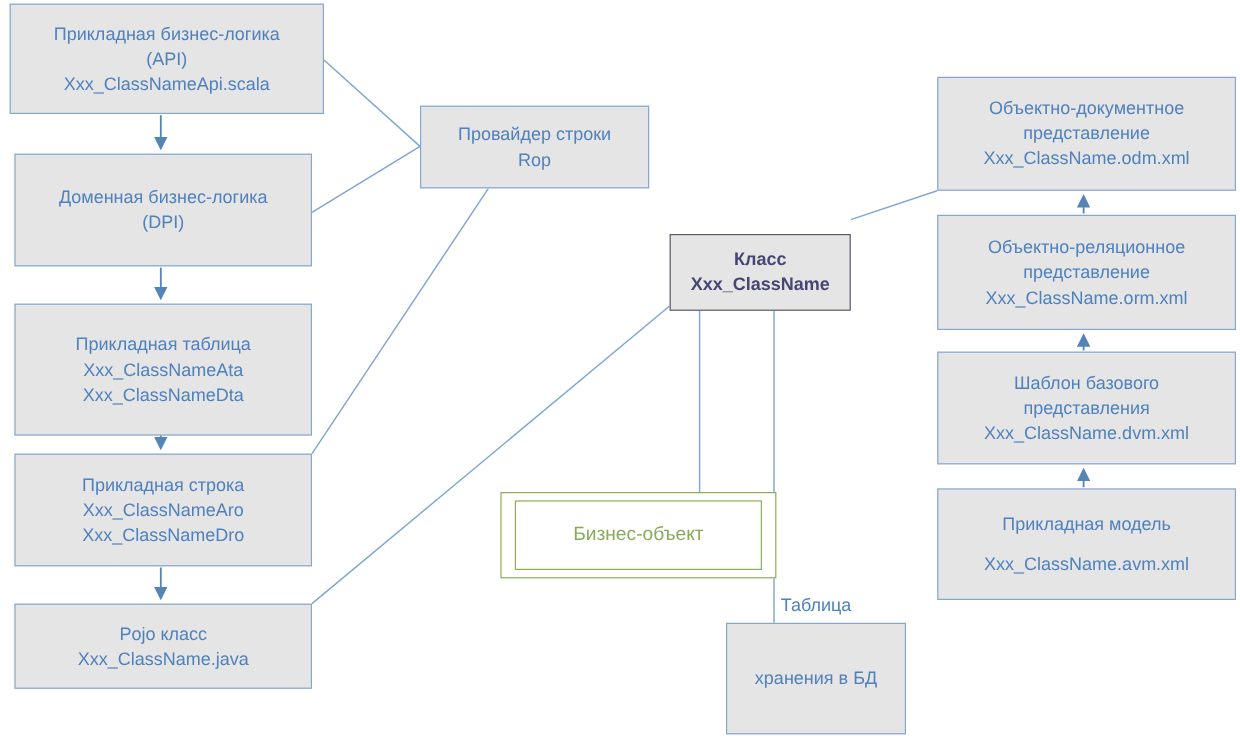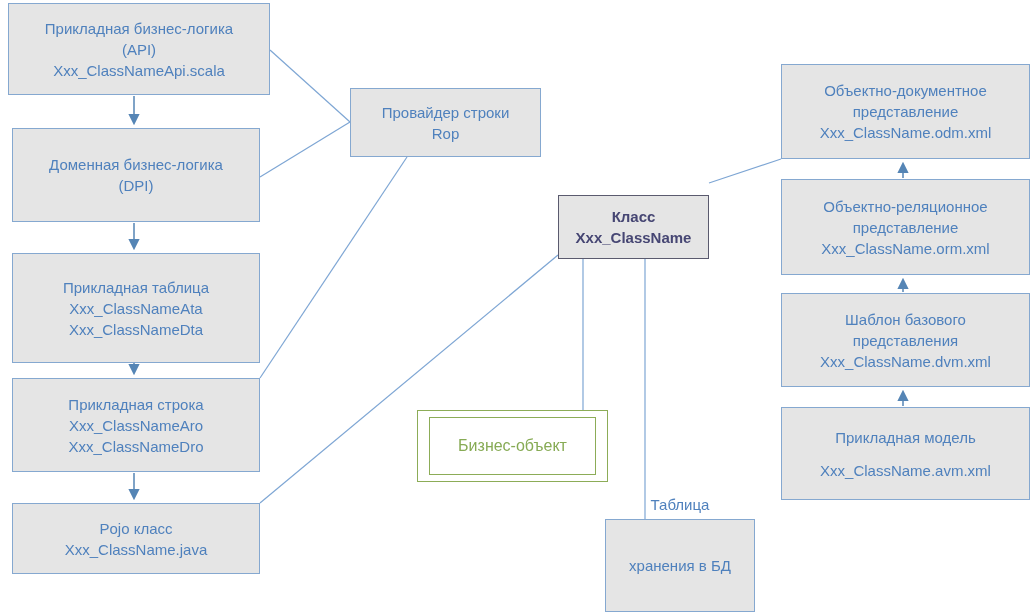--- a/index.html
+++ b/index.html
@@ -26,21 +26,21 @@
 
   
   #node-rop   { left:350px; top:88px;  width:191px; height:69px; }
   #node-class { left:558px; top:183px; width:151px; height:64px;
                 border-color:#5A5A6E; color:#464673; font-weight:bold;margin-top:12px; }
   #node-table { left:605px; top:519px; width:150px; height:93px;gap:40px; }
 
   
   #node-business {
     position:absolute; box-sizing:border-box; left:417px; top:410px;
-    width:191px; height:72px; border:1.5px solid #8CAC57; background:#ffffff; padding:6px 11px;
+    width:230px; height:72px; border:1.5px solid #8CAC57; background:#ffffff; padding:6px 11px;
   }
   #node-business .inner {
     box-sizing:border-box; width:100%; height:100%;
     border:1.5px solid #8CAC57; color:#87AB55; font-size:16px;
     display:flex; align-items:center; justify-content:center; text-align:center;
   }
 
   
   #node-odm { left:781px; top:64px;  width:249px; height:95px; }
   #node-orm { left:781px; top:179px; width:249px; height:96px; }

